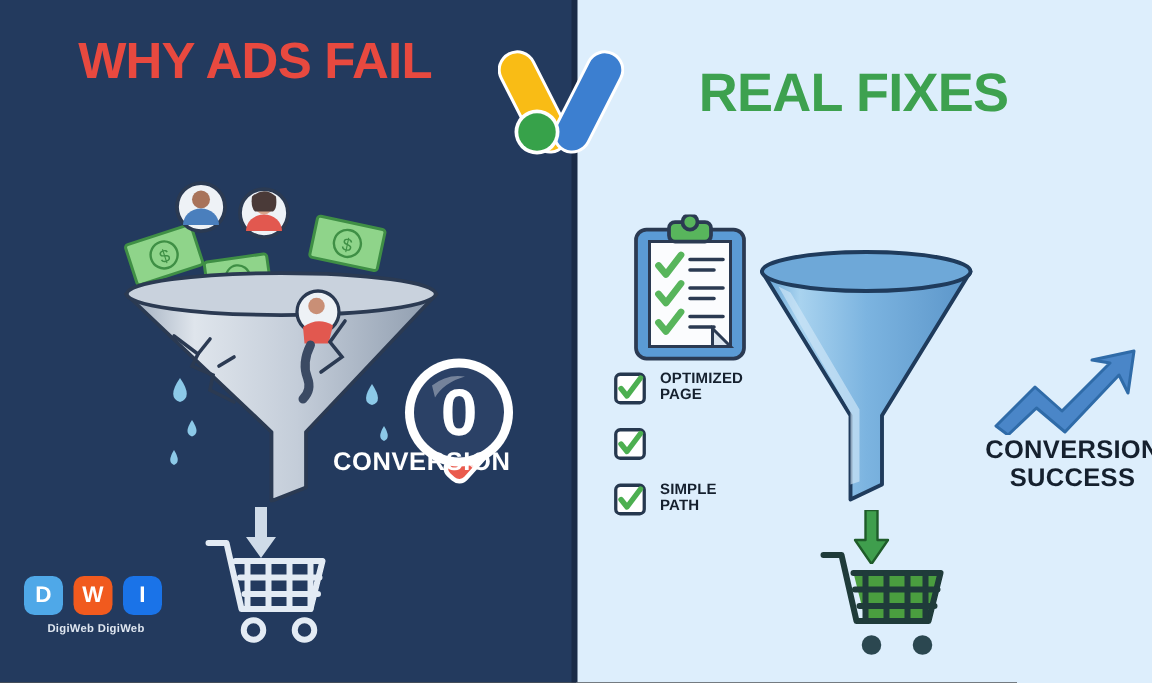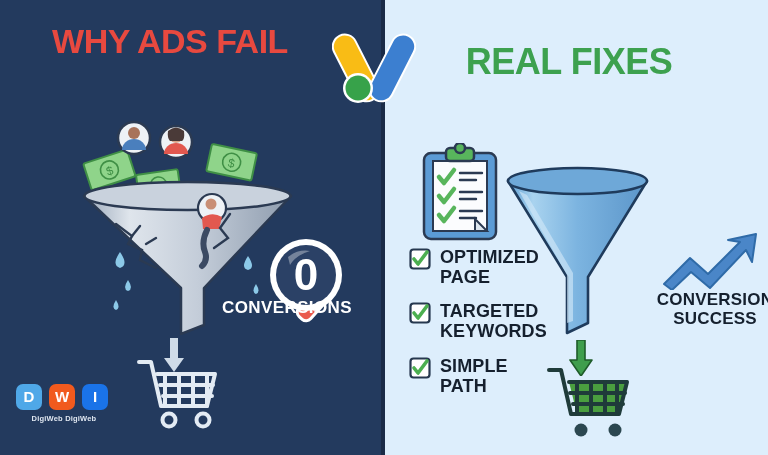--- a/index.html
+++ b/index.html
@@ -60,21 +60,21 @@
   #success-label{
     position:absolute;left:650px;top:290px;width:130px;text-align:center;
     color:#15202e;font-weight:bold;font-size:17px;line-height:1.12;letter-spacing:0.2px;
   }
 
   
   #checklist{position:absolute;left:409px;top:247px;width:165px;}
   .check-row{display:flex;align-items:flex-start;margin-bottom:14px;}
   .check-box{width:22px;height:22px;flex:0 0 22px;margin-right:9px;margin-top:1px;}
   .check-text{
-    color:#15202e;font-weight:bold;font-size:18px;line-height:1.12;
+    color:#15202e;font-weight:bold;font-size:10px;line-height:1.12;
     letter-spacing:0.1px;text-transform:uppercase;white-space:pre-line;
   }
 </style>
 </head>
 <body>
 
 <div id="canvas">
 
   <div id="left-panel" class="half"></div>
 
@@ -192,21 +192,21 @@
       <g transform="rotate(42 62 62)">
         <rect x="55" y="52" width="16" height="40" rx="6" fill="#ea5a4d" stroke="#fff" stroke-width="3"></rect>
         <rect x="55" y="70" width="16" height="8" fill="#fff" opacity="0.85"></rect>
       </g>
       <circle cx="48" cy="42" r="36" fill="#ffffff"></circle>
       <circle cx="48" cy="42" r="30" fill="#2b4166"></circle>
       <path d="M30 24 q10 -8 22 -6 q-14 4 -20 14z" fill="#ffffff" opacity="0.35"></path>
       <text x="48" y="57" text-anchor="middle" font-family="Liberation Sans, sans-serif" font-size="44" font-weight="bold" fill="#ffffff">0</text>
     </svg>
   </div>
-  <div id="conversions-label">CONVERSIONS</div>
+  <div id="conversions-label">CONVERSION</div>
 
   <div id="brand">
     <div class="brand-sq" style="left:0;background:#4fa8e8;"></div>
     <div class="brand-glyph" style="left:0;">D</div>
     <div class="brand-sq" style="left:33px;background:#f15a1e;"></div>
     <div class="brand-glyph" style="left:33px;">W</div>
     <div class="brand-sq" style="left:66px;background:#1a73e8;"></div>
     <div class="brand-glyph" style="left:66px;">I</div>
     <div id="brand-name">DigiWeb DigiWeb</div>
   </div>
@@ -288,22 +288,20 @@
 PAGE</span>
     </div>
 
     <div class="check-row">
       <span class="check-box">
         <svg viewBox="0 0 22 22" width="22" height="22">
           <rect x="1.5" y="1.5" width="19" height="19" rx="3" fill="#ffffff" stroke="#26384f" stroke-width="2.2"></rect>
           <path d="M5 11 l4 5 l9 -12" fill="none" stroke="#4caf50" stroke-width="3.6" stroke-linecap="round" stroke-linejoin="round"></path>
         </svg>
       </span>
-      <span class="check-text">TARGETED
-KEYWORDS</span>
     </div>
 
     <div class="check-row">
       <span class="check-box">
         <svg viewBox="0 0 22 22" width="22" height="22">
           <rect x="1.5" y="1.5" width="19" height="19" rx="3" fill="#ffffff" stroke="#26384f" stroke-width="2.2"></rect>
           <path d="M5 11 l4 5 l9 -12" fill="none" stroke="#4caf50" stroke-width="3.6" stroke-linecap="round" stroke-linejoin="round"></path>
         </svg>
       </span>
       <span class="check-text">SIMPLE

